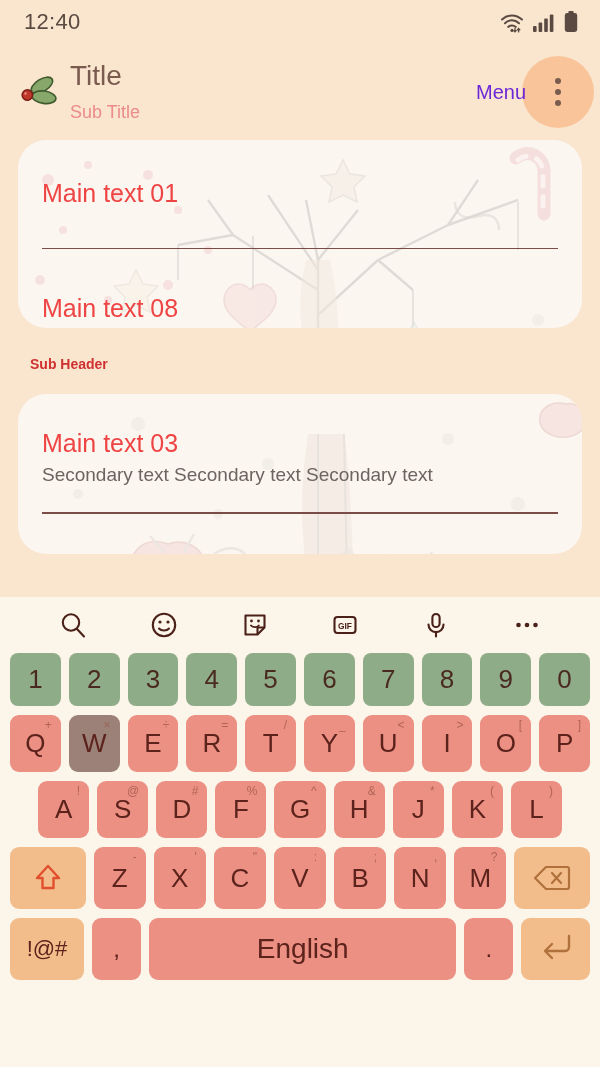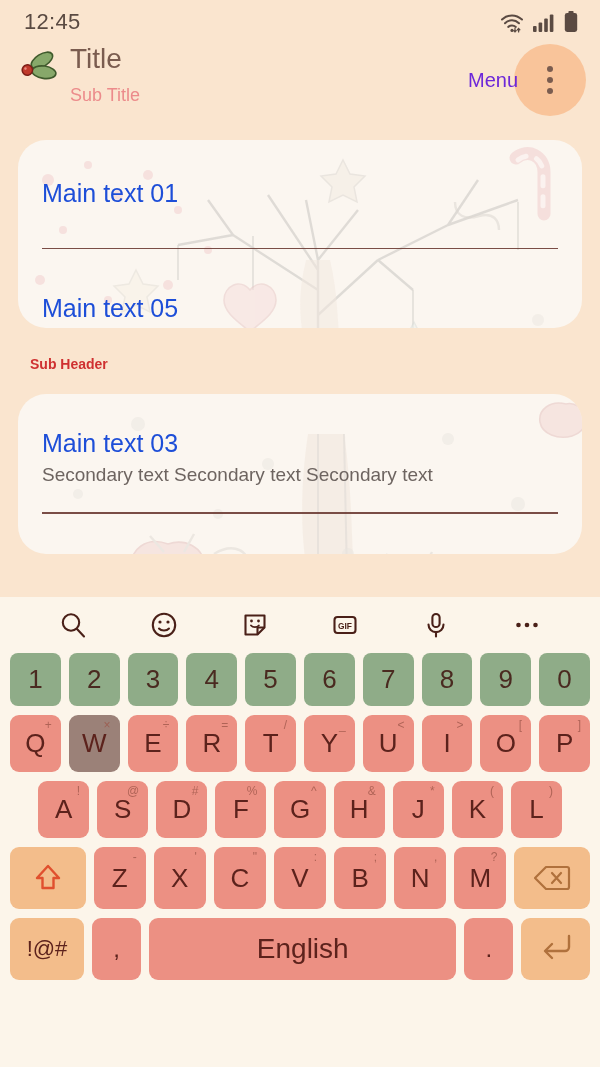--- a/index.html
+++ b/index.html
@@ -15,22 +15,22 @@
   .statusbar {
     height: 44px; display: flex; align-items: center;
     justify-content: space-between; padding: 0 22px 0 24px;
   }
   .status-time { font-size: 22px; color: #5a4a42; letter-spacing: .3px; }
   .status-icons { display: flex; align-items: flex-end; gap: 9px; }
   .status-icons svg { display: block; }
 
   
   .appbar {
-    height: 96px; display: flex; align-items: flex-start;
-    padding: 0 14px 0 16px; position: relative;
+    height: 96px; display: flex; align-items: center;
+    padding: 0 6px 0 16px; position: relative;
   }
   .app-icon { width: 46px; height: 46px; flex: 0 0 46px; margin-right: 8px; }
   .titles { display: flex; flex-direction: column; justify-content: center; line-height: 1.08; }
   .title-main { font-size: 28px; color: #7a5c4f; font-weight: 400; }
   .title-sub { font-size: 18px; color: #ec8b8b; margin-top: 12px; }
   .appbar-right { margin-left: auto; display: flex; align-items: center; }
   .menu-label { font-size: 20px; color: #6d28d9; margin-right: -4px; position: relative; z-index: 2; }
   .menu-fab {
     width: 72px; height: 72px; border-radius: 50%;
     background: #f9c49a; display: flex; align-items: center;
@@ -40,21 +40,21 @@
 
   
   .content { position: relative; }
   .card {
     position: relative; margin: 0 18px; background: #fbf6f0;
     border-radius: 28px; overflow: hidden;
   }
   .card-bg { position: absolute; inset: 0; pointer-events: none; }
   .card-inner { position: relative; z-index: 2; }
   .row { padding: 0 24px; }
-  .row-main { font-size: 25px; color: #1d4ed8; line-height: 1.1; }
+  .row-main { font-size: 25px; color: #ef4444; line-height: 1.1; }
   .row-sec { font-size: 19px; color: #6d6460; margin-top: 6px; line-height: 1.2; }
   .divider { height: 1.5px; background: #6b3b33; margin: 0 24px; opacity: .9; }
 
   .card1 { height: 188px; }
   .card1 .r1 { padding-top: 40px; padding-bottom: 0; }
   .card1 .divider { margin-top: 40px; }
   .card1 .r2 { padding-top: 46px; }
 
   .subheader {
     font-size: 14px; font-weight: bold; color: #cf3030;
@@ -106,21 +106,21 @@
   .row-b .key.enter { flex: 1.25 1 0; background: #f3bd8b; }
   .row-b .key { height: 62px; }
   .row-z .key { height: 62px; }
 </style>
 </head>
 <body>
 
 <div id="app">
 
   <div class="statusbar">
-    <div class="status-time">12:45</div>
+    <div class="status-time">12:40</div>
     <div class="status-icons">
       <span>
         <svg width="24" height="20" viewBox="0 0 24 20">
           <path d="M2 6.5C5 3.8 8.4 2.4 12 2.4s7 1.4 10 4.1" stroke="#5a4a42" stroke-width="2" fill="none" stroke-linecap="round"></path>
           <path d="M5 10.2C7 8.3 9.4 7.3 12 7.3s5 1 7 2.9" stroke="#5a4a42" stroke-width="2" fill="none" stroke-linecap="round"></path>
           <path d="M8.2 13.9c1.1-1 2.4-1.5 3.8-1.5s2.7.5 3.8 1.5" stroke="#5a4a42" stroke-width="2" fill="none" stroke-linecap="round"></path>
           <circle cx="12" cy="17.4" r="1.6" fill="#5a4a42"></circle>
           <path d="M15 15.5v3.4M16.2 17.6l-1.2 1.3-1.2-1.3" stroke="#5a4a42" stroke-width="1.3" fill="none" stroke-linecap="round"></path>
           <path d="M18.6 18.9v-3.4M17.4 16.8l1.2-1.3 1.2 1.3" stroke="#5a4a42" stroke-width="1.3" fill="none" stroke-linecap="round"></path>
         </svg>
@@ -213,21 +213,21 @@
             <circle cx="270" cy="200" r="7"></circle>
               <circle cx="420" cy="230" r="6"></circle>
               <circle cx="520" cy="180" r="6"></circle>
             <circle cx="350" cy="248" r="5"></circle>
           </g>
         </svg>
       </div>
       <div class="card-inner">
         <div class="row row-main r1">Main text 01</div>
         <div class="divider"></div>
-        <div class="row row-main r2">Main text 05</div>
+        <div class="row row-main r2">Main text 08</div>
       </div>
     </div>
 
     <div class="subheader">Sub Header</div>
 
     <div class="card card2">
       <div class="card-bg">
         <svg width="564" height="160" viewBox="0 0 564 230" preserveAspectRatio="xMidYMin slice">
           <path d="M300 230 C286 180 278 120 290 40 L326 40 C338 120 330 180 344 230 Z" fill="#f1e7dd" stroke="none" opacity=".6"></path>
           <g stroke="#e0dbd5" stroke-width="2" fill="none" opacity=".6">

